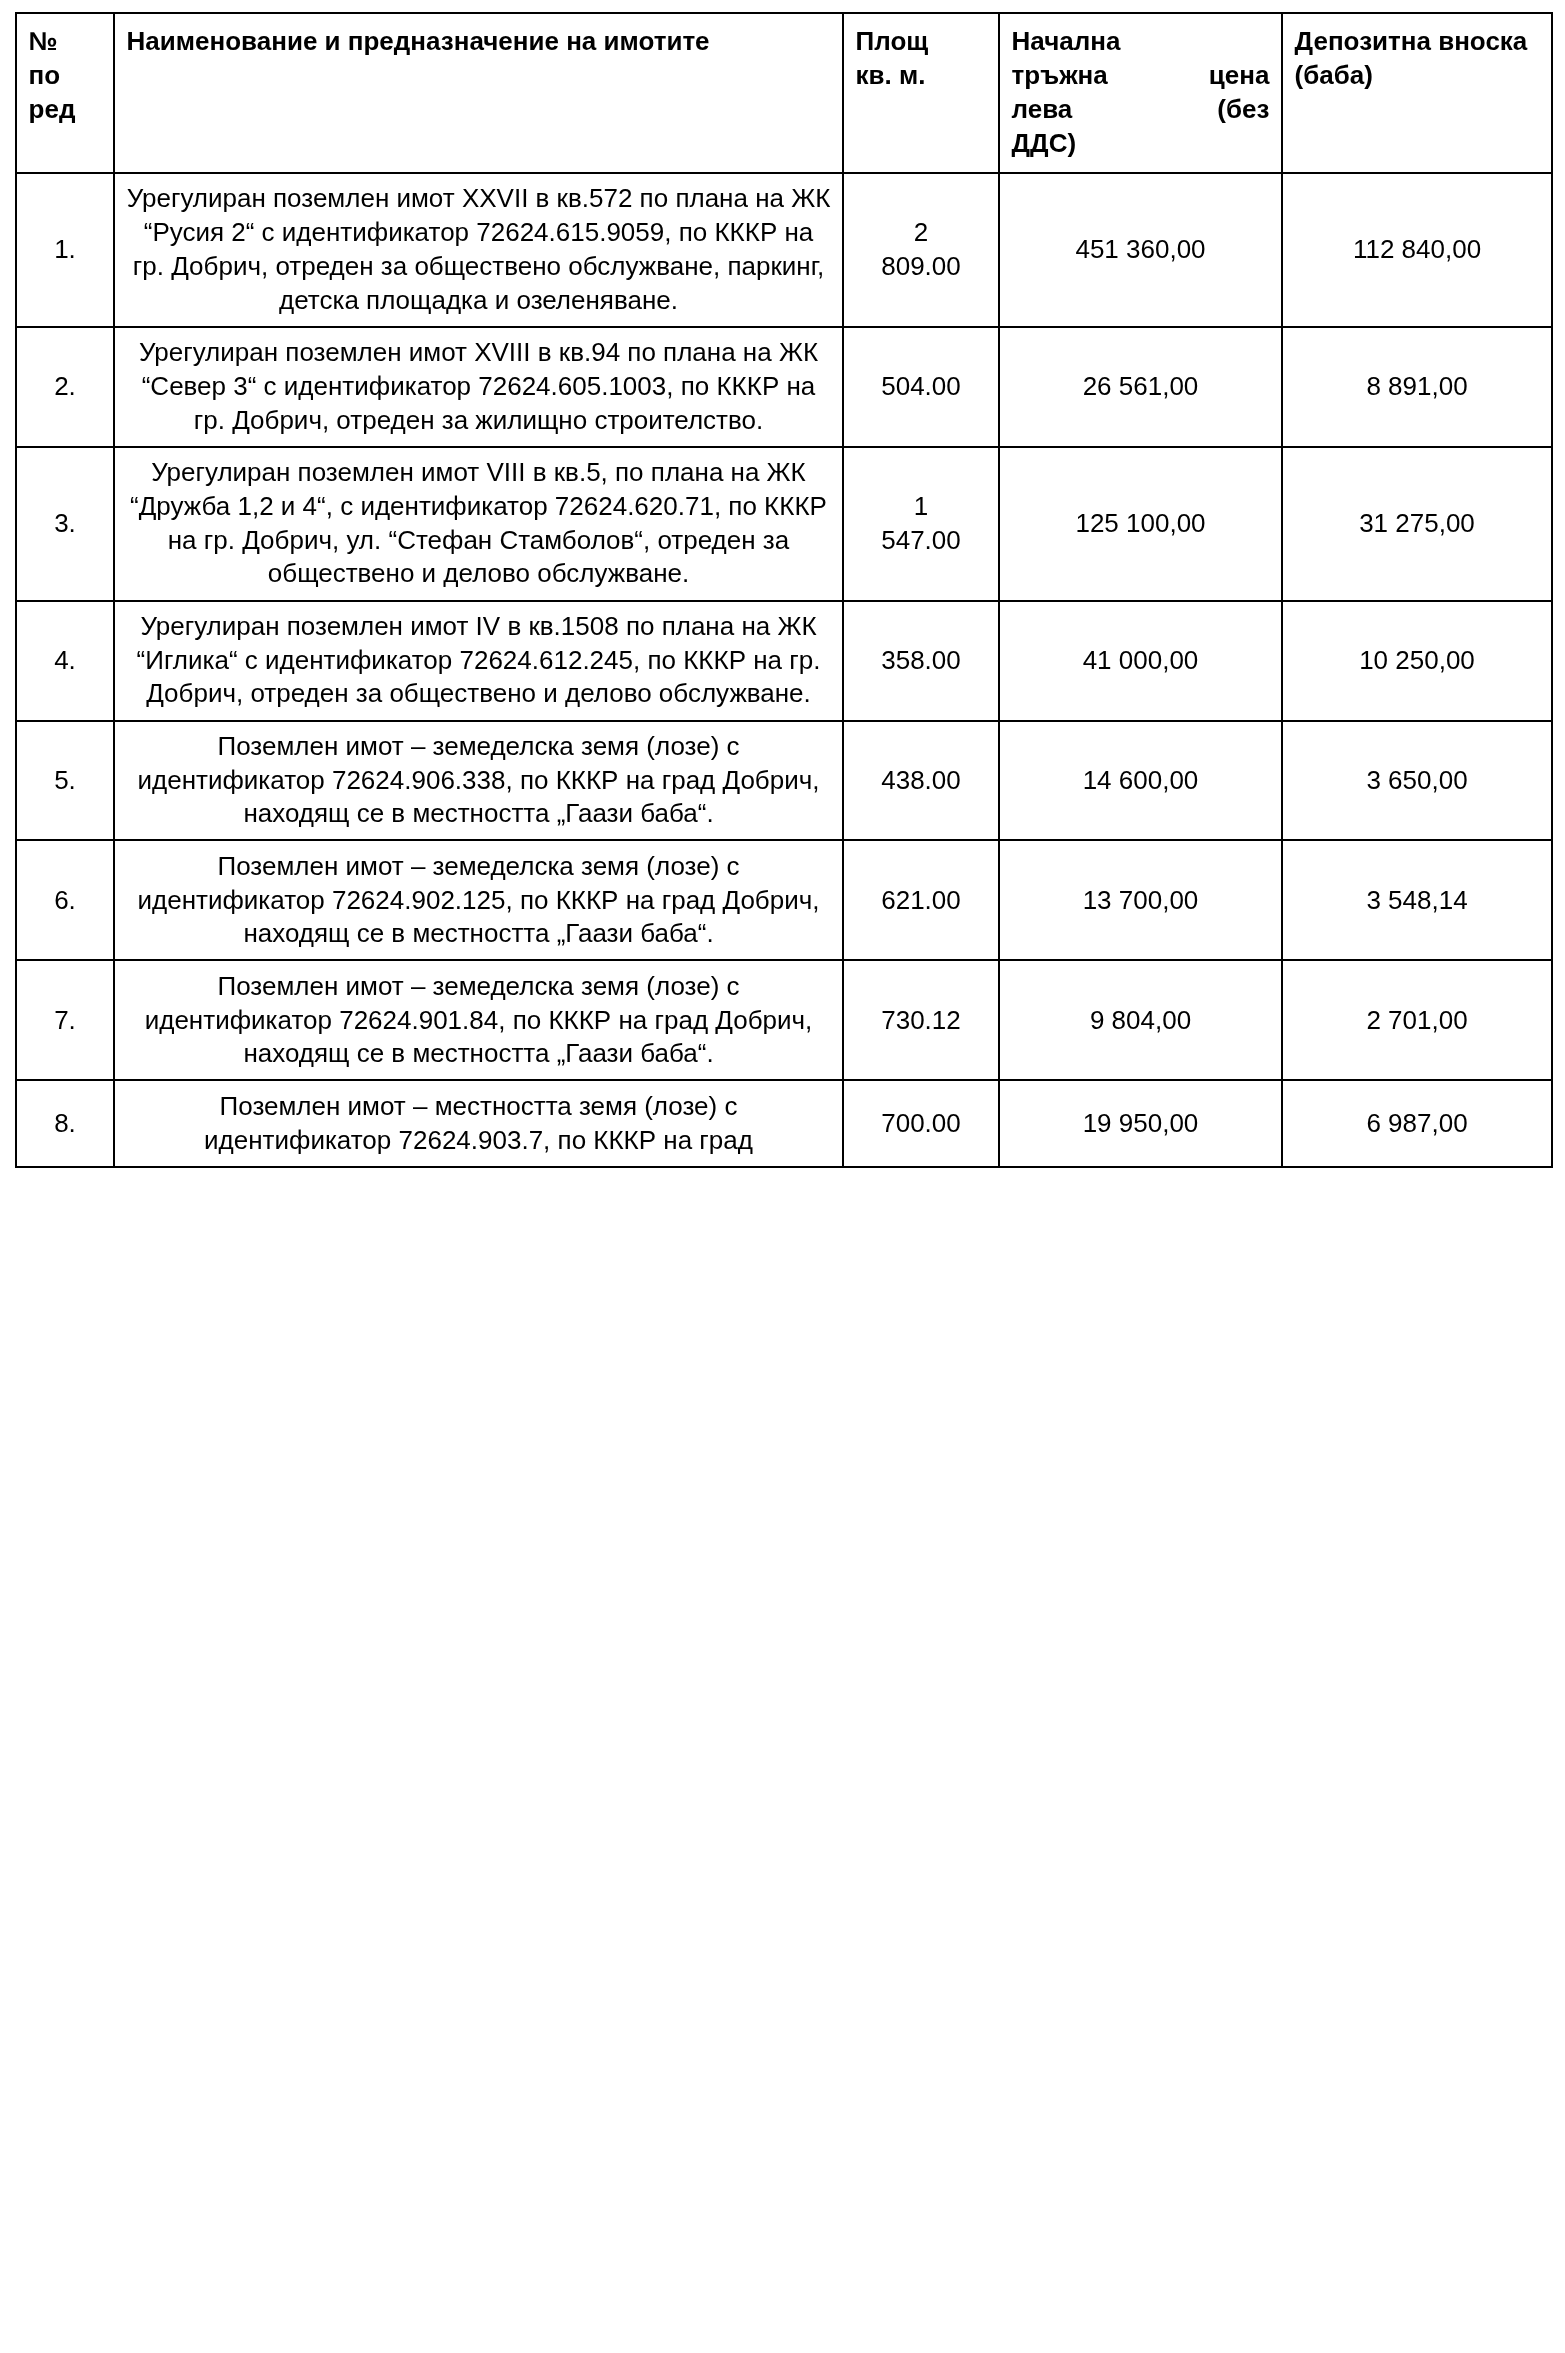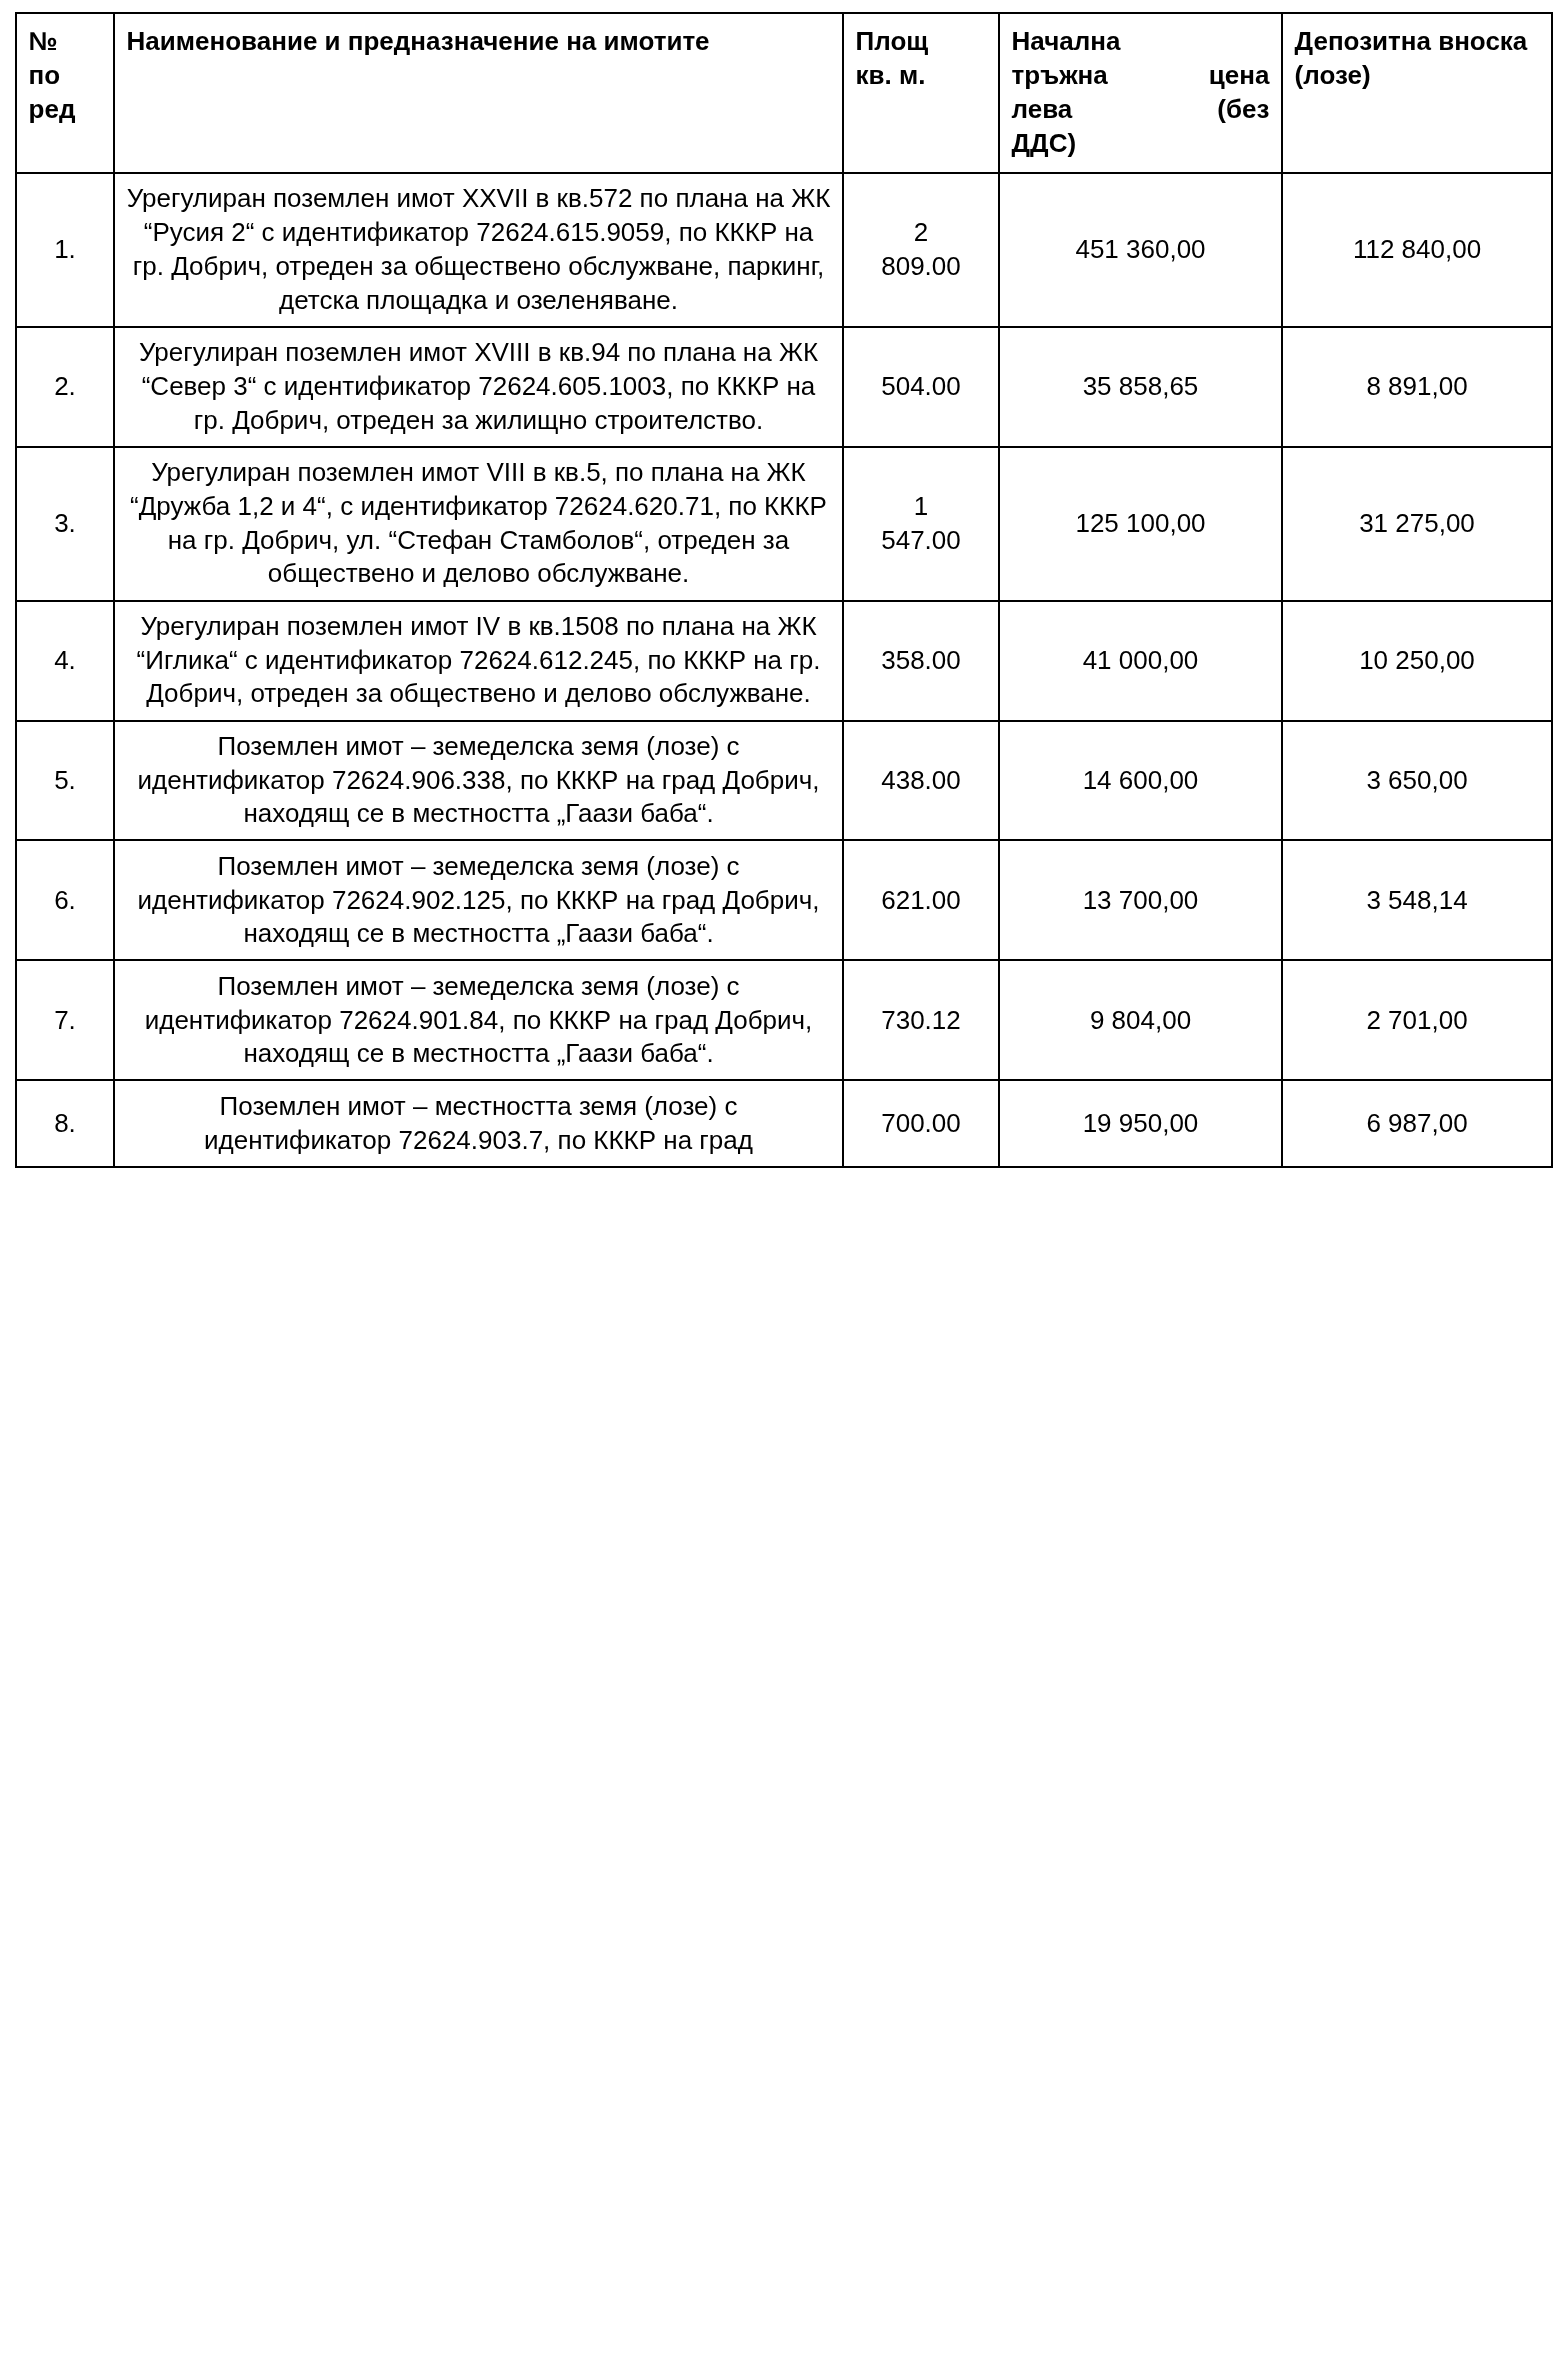--- a/index.html
+++ b/index.html
@@ -98,37 +98,37 @@
 ред</th>
         <th class="th-name">Наименование и предназначение на имотите</th>
         <th class="th-area nowrap-num">Площ
 кв. м.</th>
         <th class="th-price">
           <span class="line-just">Начална</span>
           <span class="line-just">тръжна цена</span>
           <span class="line-just">лева (без</span>
           <span>ДДС)</span>
         </th>
-        <th class="th-dep">Депозитна вноска (лозе)</th>
+        <th class="th-dep">Депозитна вноска (баба)</th>
       </tr>
     </thead>
     <tbody>
       <tr>
         <td class="cell-num">1.</td>
         <td class="cell-name">Урегулиран поземлен имот XXVII в кв.572 по плана на ЖК “Русия 2“ с идентификатор 72624.615.9059, по КККР на гр. Добрич, отреден за обществено обслужване, паркинг, детска площадка и озеленяване.</td>
         <td class="cell-area nowrap-num">2
 809.00</td>
         <td class="cell-price">451 360,00</td>
         <td class="cell-dep">112 840,00</td>
       </tr>
       <tr>
         <td class="cell-num">2.</td>
         <td class="cell-name">Урегулиран поземлен имот XVIII в кв.94 по плана на ЖК “Север 3“ с идентификатор 72624.605.1003, по КККР на гр. Добрич, отреден за жилищно строителство.</td>
         <td class="cell-area nowrap-num">504.00</td>
-        <td class="cell-price">35 858,65</td>
+        <td class="cell-price">26 561,00</td>
         <td class="cell-dep">8 891,00</td>
       </tr>
       <tr>
         <td class="cell-num">3.</td>
         <td class="cell-name">Урегулиран поземлен имот VIII в кв.5, по плана на ЖК “Дружба 1,2 и 4“, с идентификатор 72624.620.71, по КККР на гр. Добрич, ул. “Стефан Стамболов“, отреден за обществено и делово обслужване.</td>
         <td class="cell-area nowrap-num">1
 547.00</td>
         <td class="cell-price">125 100,00</td>
         <td class="cell-dep">31 275,00</td>
       </tr>

